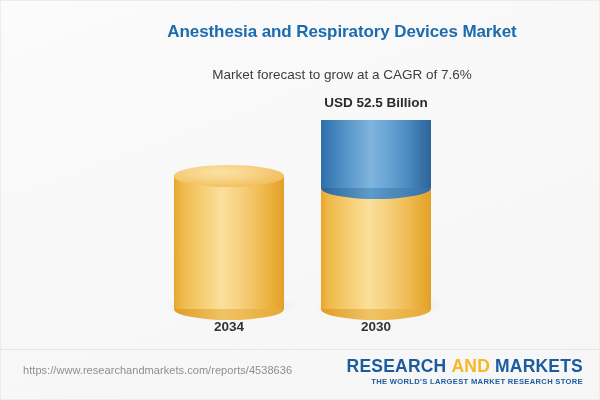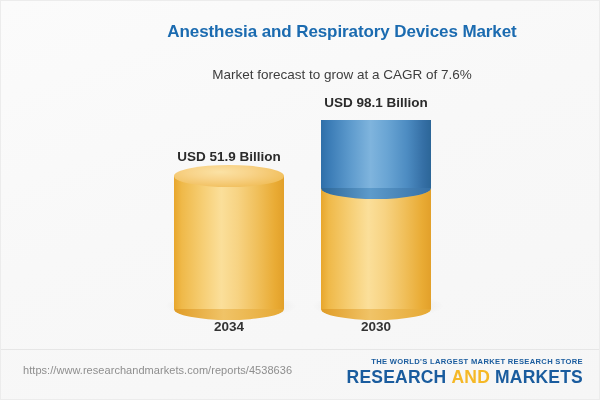--- a/index.html
+++ b/index.html
@@ -195,35 +195,34 @@
 
 <div id="card">
 
   <div id="header">
     <div id="chart-title">Anesthesia and Respiratory Devices Market</div>
     <div id="chart-subtitle">Market forecast to grow at a CAGR of 7.6%</div>
   </div>
 
   <div id="plot">
 
-    <div class="value-label" style="left:118px; top:148px; width:220px;">USD 51.9 Billion</div>
 
     <div class="cylinder">
       <div class="cyl-shadow" style="left:165px; top:292px; width:130px; height:26px;"></div>
 
       <div class="seg yellow" style="left:173px; top:175px; width:110px; height:133px;">
         <div class="seg-cap bottom" style="left:0; bottom:-11px; width:110px; height:22px;"></div>
         <div class="seg-body"></div>
         <div class="seg-cap top" style="left:0; top:-11px; width:110px; height:22px;"></div>
       </div>
     </div>
 
     <div class="cat-label" style="left:118px; top:318px; width:220px;">2034</div>
 
-    <div class="value-label" style="left:265px; top:94px; width:220px;">USD 98.1 Billion</div>
+    <div class="value-label" style="left:265px; top:94px; width:220px;">USD 52.5 Billion</div>
 
     <div class="cylinder">
       <div class="cyl-shadow" style="left:312px; top:292px; width:130px; height:26px;"></div>
 
       <div class="seg yellow" style="left:320px; top:187px; width:110px; height:121px;">
         <div class="seg-cap bottom" style="left:0; bottom:-11px; width:110px; height:22px;"></div>
         <div class="seg-body"></div>
         <div class="seg-cap top" style="left:0; top:-11px; width:110px; height:22px;"></div>
       </div>
 
@@ -237,18 +236,18 @@
     <div class="cat-label" style="left:265px; top:318px; width:220px;">2030</div>
 
   </div>
 
   <div id="divider"></div>
 
   <div id="footer">
     <div id="footer-url">https://www.researchandmarkets.com/reports/4538636</div>
 
     <div id="logo">
+      <div id="logo-main"><span class="logo-dark">RESEARCH</span><span>&nbsp;</span><span class="logo-gold">AND</span><span>&nbsp;</span><span class="logo-dark">MARKETS</span></div>
       <div id="logo-tag">THE WORLD'S LARGEST MARKET RESEARCH STORE</div>
-      <div id="logo-main"><span class="logo-dark">RESEARCH</span><span>&nbsp;</span><span class="logo-gold">AND</span><span>&nbsp;</span><span class="logo-dark">MARKETS</span></div>
     </div>
   </div>
 
 </div>
 
 </body></html>

